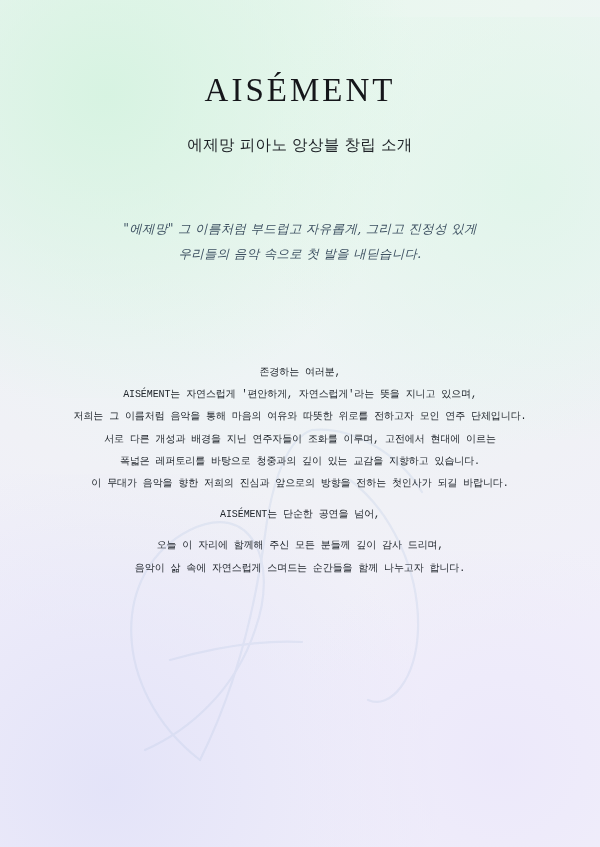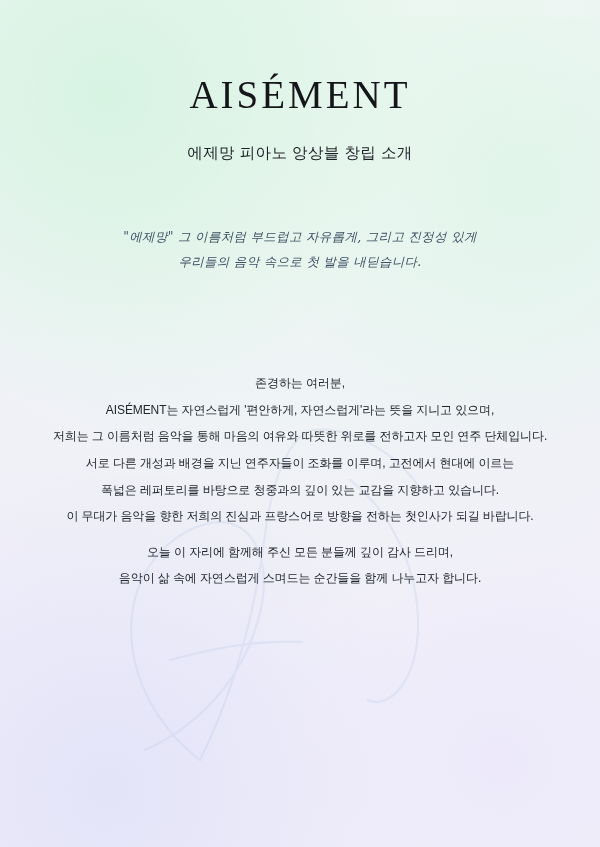--- a/index.html
+++ b/index.html
@@ -77,21 +77,21 @@
     width: 600px;
     height: 847px;
     box-sizing: border-box;
     padding: 0 40px;
     text-align: center;
   }
 
   .brand {
     margin-top: 72px;
     font-family: "Liberation Serif", serif;
-    font-size: 39px;
+    font-size: 33px;
     letter-spacing: 3.0px;
     color: #15161a;
     font-weight: 400;
   }
 
   .subtitle {
     margin-top: 26px;
     font-size: 15.5px;
     letter-spacing: 0.4px;
     color: #1d2126;
@@ -109,25 +109,26 @@
   }
   .tagline .line {
     display: block;
   }
 
   .letter {
     margin-top: 96px;
   }
   .letter .line {
     display: block;
-    font-size: 12px;
+    font-size: 10px;
     line-height: 2.22;
     color: #20262c;
     letter-spacing: -0.1px;
     white-space: nowrap;
+    font-family: Liberation Mono, monospace;
   }
   .letter .line.gap-top {
     margin-top: 9px;
   }
 </style>
 </head>
 <body>
 
 <div class="page">
 
@@ -156,19 +157,20 @@
       <span class="line">"에제망" 그 이름처럼 부드럽고 자유롭게, 그리고 진정성 있게</span>
       <span class="line">우리들의 음악 속으로 첫 발을 내딛습니다.</span>
     </div>
 
     <div class="letter">
       <span class="line">존경하는 여러분,</span>
       <span class="line">AISÉMENT는 자연스럽게 '편안하게, 자연스럽게'라는 뜻을 지니고 있으며,</span>
       <span class="line">저희는 그 이름처럼 음악을 통해 마음의 여유와 따뜻한 위로를 전하고자 모인 연주 단체입니다.</span>
       <span class="line">서로 다른 개성과 배경을 지닌 연주자들이 조화를 이루며, 고전에서 현대에 이르는</span>
       <span class="line">폭넓은 레퍼토리를 바탕으로 청중과의 깊이 있는 교감을 지향하고 있습니다.</span>
-      <span class="line">이 무대가 음악을 향한 저희의 진심과 프랑스어로 방향을 전하는 첫인사가 되길 바랍니다.</span>
+      <span class="line">이 무대가 음악을 향한 저희의 진심과 앞으로의 방향을 전하는 첫인사가 되길 바랍니다.</span>
+      <span class="line gap-top">AISÉMENT는 단순한 공연을 넘어,</span>
       <span class="line gap-top">오늘 이 자리에 함께해 주신 모든 분들께 깊이 감사 드리며,</span>
       <span class="line">음악이 삶 속에 자연스럽게 스며드는 순간들을 함께 나누고자 합니다.</span>
     </div>
 
   </div>
 </div>
 
 </body></html>

